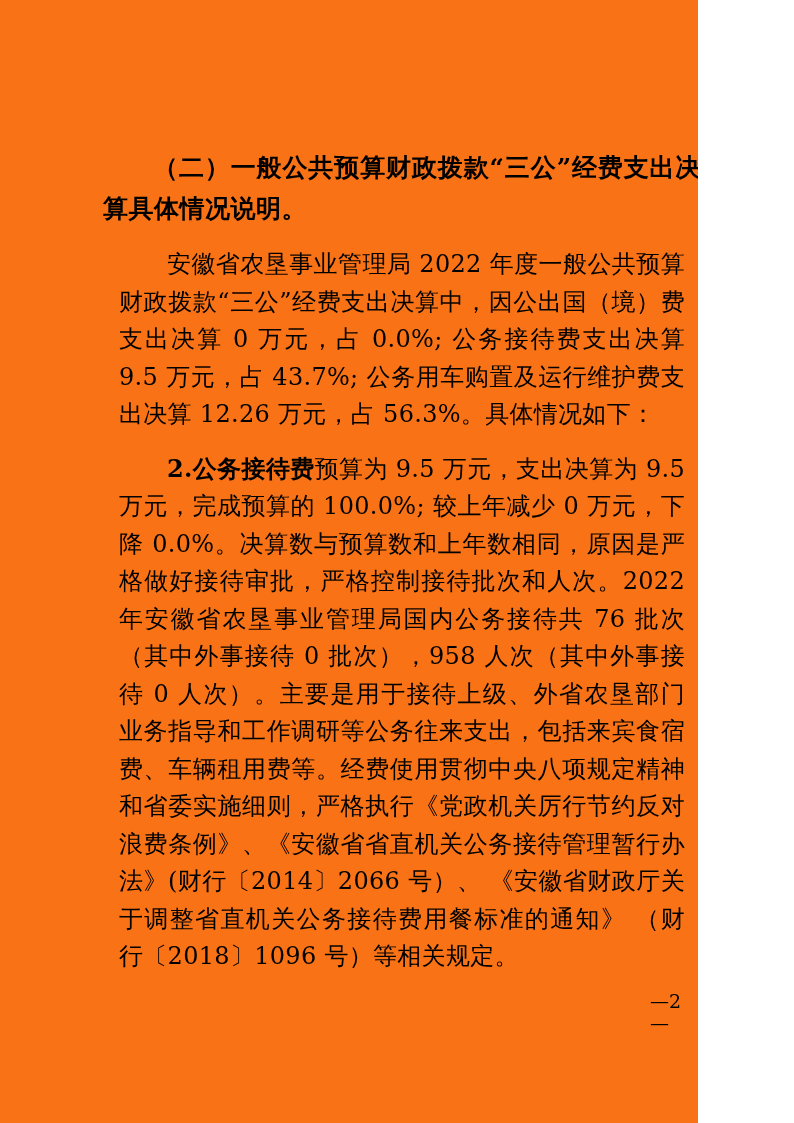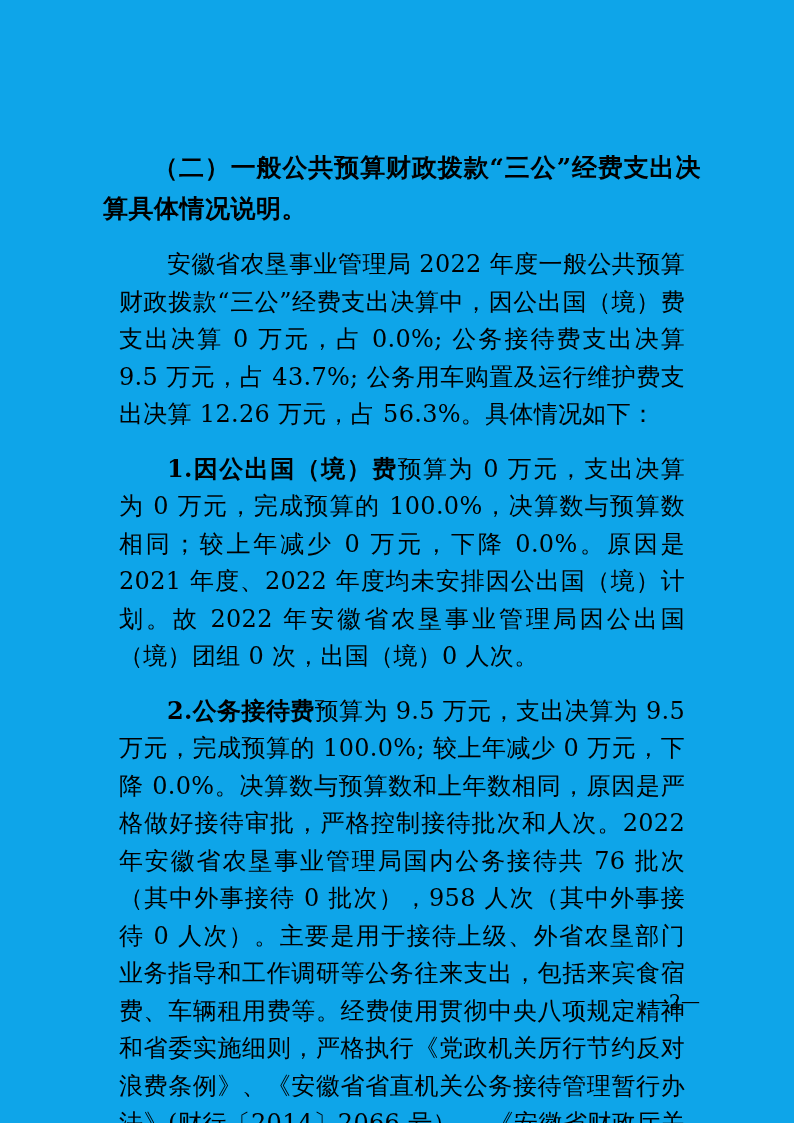--- a/index.html
+++ b/index.html
@@ -2,23 +2,23 @@
 <html lang="zh"><head>
 <meta charset="utf-8">
 <style>
   html, body {
     margin: 0;
     padding: 0;
     background: #ffffff;
   }
   .page {
     position: relative;
-    width: 794px;
+    width: 698px;
     height: 1123px;
-    background: #0ea5e9;
+    background: #f97316;
     color: #000000;
     font-family: "DejaVu Serif", "Liberation Serif", serif;
     overflow: hidden;
   }
   .content {
     position: absolute;
     left: 103px;
     top: 147px;
     width: 598px;
   }
@@ -56,20 +56,19 @@
 </head>
 <body>
 
 <div class="page">
   <div class="content">
 
     <h2 class="heading">（二）一般公共预算财政拨款“三公”经费支出决算具体情况说明。</h2>
 
     <p class="para"><span class="lead"></span><span>安徽省农垦事业管理局 2022 年度一般公共预算财政拨款“三公”经费支出决算中，因公出国（境）费支出决算 0 万元，占 0.0%; 公务接待费支出决算 9.5 万元，占 43.7%; 公务用车购置及运行维护费支出决算 12.26 万元，占 56.3%。具体情况如下：</span></p>
 
-    <p class="para"><span class="lead">1.因公出国（境）费</span><span>预算为 0 万元，支出决算为 0 万元，完成预算的 100.0%，决算数与预算数相同；较上年减少 0 万元，下降 0.0%。原因是 2021 年度、2022 年度均未安排因公出国（境）计划。故 2022 年安徽省农垦事业管理局因公出国（境）团组 0 次，出国（境）0 人次。</span></p>
 
     <p class="para"><span class="lead">2.公务接待费</span><span>预算为 9.5 万元，支出决算为 9.5 万元，完成预算的 100.0%; 较上年减少 0 万元，下降 0.0%。决算数与预算数和上年数相同，原因是严格做好接待审批，严格控制接待批次和人次。2022 年安徽省农垦事业管理局国内公务接待共 76 批次（其中外事接待 0 批次），958 人次（其中外事接待 0 人次）。主要是用于接待上级、外省农垦部门业务指导和工作调研等公务往来支出，包括来宾食宿费、车辆租用费等。经费使用贯彻中央八项规定精神和省委实施细则，严格执行《党政机关厉行节约反对浪费条例》、《安徽省省直机关公务接待管理暂行办法》(财行〔2014〕2066 号）、 《安徽省财政厅关于调整省直机关公务接待费用餐标准的通知》 （财行〔2018〕1096 号）等相关规定。</span></p>
 
   </div>
 
   <div class="page-number">—2—</div>
 </div>
 
 </body></html>

